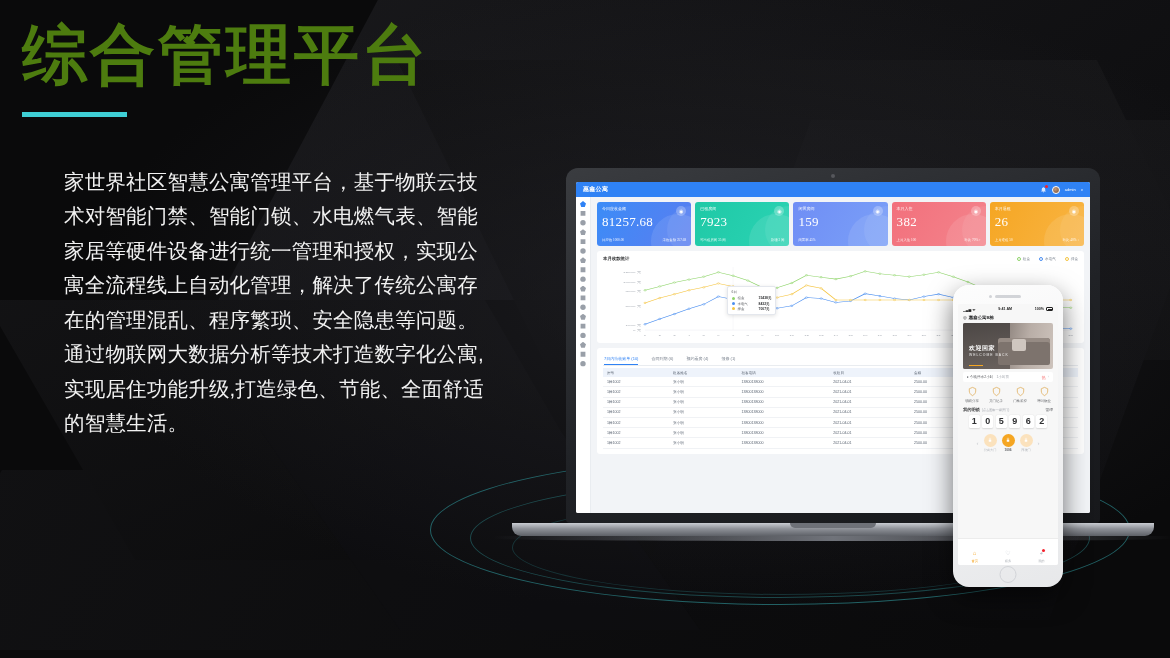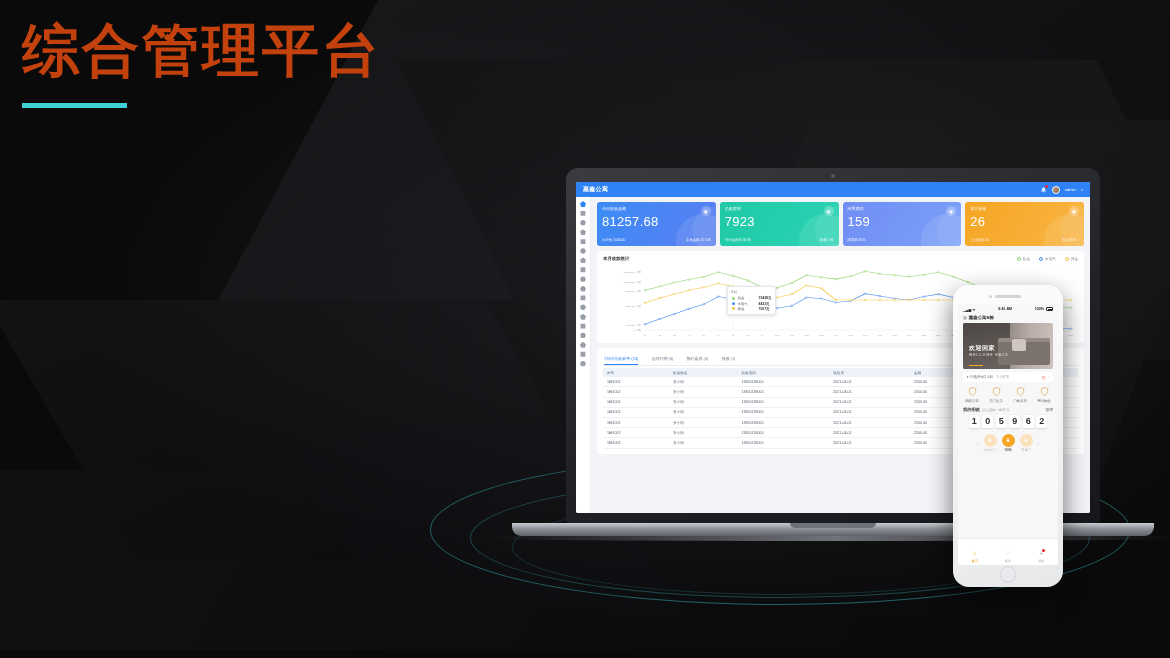--- a/index.html
+++ b/index.html
@@ -16,21 +16,21 @@
   #bg .f1 { width: 900px; height: 420px; top: -120px; left: 330px; transform: skewX(-28deg); background: linear-gradient(135deg,#1b1b1e,#0d0d0f); }
   #bg .f2 { width: 700px; height: 300px; top: 60px; left: 470px; transform: skewX(26deg); background: linear-gradient(200deg,#171719,#0b0b0c); }
   #bg .f3 { width: 1100px; height: 180px; top: 470px; left: -50px; transform: skewX(-30deg); background: linear-gradient(90deg,#121214,#0a0a0b); }
   #bg .f4 { width: 500px; height: 260px; top: 300px; left: 60px; transform: skewX(30deg); background: linear-gradient(160deg,#141416,#0a0a0b); }
   #bg .f5 { width: 420px; height: 500px; top: 120px; left: 720px; transform: skewX(-20deg); background: linear-gradient(180deg,#161618,#0b0b0d); }
   #bg .f6 { width: 300px; height: 200px; top: 430px; left: 330px; transform: skewX(35deg); background:#0e0e10; }
   #bg .vig { position:absolute; inset:0; background: radial-gradient(ellipse at 60% 45%, rgba(40,40,46,.55), rgba(0,0,0,0) 62%); }
 
   
   #left { position: absolute; left: 22px; top: 18px; width: 500px; z-index: 5; }
-  #title { color:#c2410c; font-size: 57px; font-weight: 700; letter-spacing: 3px; line-height: 1.15; }
+  #title { color:#4d7c0f; font-size: 65px; font-weight: 700; letter-spacing: 3px; line-height: 1.15; }
   #rule { width: 105px; height: 5px; background: #3fcfd5; margin-top: 19px; }
   #para { color:#f2f2f2; font-size: 20.5px; line-height: 34.5px; margin-top: 48px; margin-left:42px; width: 430px; letter-spacing:.2px; }
 
   
   .ring { position:absolute; border:1px solid rgba(42,126,130,.75); border-radius:50%; z-index:2; }
   .r1 { width: 700px; height: 150px; left: 430px; top: 455px; }
   .r2 { width: 620px; height: 120px; left: 470px; top: 478px; border-color: rgba(38,110,114,.6); }
   .r3 { width: 540px; height: 95px; left: 512px; top: 500px; border-color: rgba(34,96,100,.45); }
 
   
@@ -54,21 +54,21 @@
   .bell .dot { position:absolute; top:-1px; right:-1px; width:3px; height:3px; border-radius:50%; background:#f5222d; }
   .avatar { width:8px; height:8px; border-radius:50%; background: radial-gradient(circle at 40% 35%,#c79b7a,#6d4a33); border:.5px solid #fff; }
   .uname { color:#fff; font-size:4px; }
   .dash-body { flex:1; display:flex; min-height:0; }
   .side { width: 15px; background:#fff; border-right:1px solid #e9ecf0; display:flex; flex-direction:column; align-items:center; padding-top:4px; gap:3.4px; flex:0 0 auto;}
   .side i { width:6px; height:6px; display:block; opacity:.62; background:#5a6472; }
   .side i.on { background:#2f82f5; opacity:1; }
   .main { flex:1; padding:5px 6px; overflow:hidden; background:#f2f4f7; }
 
   .cards { display:flex; gap:4px; }
-  .card { flex:1; border-radius:3px; padding:4px 5px; color:#fff; position:relative; overflow:hidden; height:44px; }
+  .card { flex:1; border-radius:3px; padding:4px 5px; color:#fff; position:relative; overflow:hidden; height:44px;font-family:Liberation Serif, serif; }
   .card .blob { position:absolute; right:-14px; bottom:-22px; width:54px; height:54px; border-radius:50%; background:rgba(255,255,255,.10); }
   .card .blob2 { position:absolute; right:-24px; bottom:-8px; width:48px; height:48px; border-radius:50%; background:rgba(255,255,255,.07); }
   .card-t { font-size:4px; opacity:.95; }
   .card-v { font-size:13px; font-weight:400; margin-top:3px; letter-spacing:.3px; }
   .card-f { position:absolute; left:5px; right:5px; bottom:4px; display:flex; justify-content:space-between; font-size:3.4px; opacity:.92; }
   .card-ic { position:absolute; right:5px; top:4px; width:10px; height:10px; border-radius:50%; background:rgba(255,255,255,.26); display:flex; align-items:center; justify-content:center; font-size:5px; }
   .c1 { background: linear-gradient(120deg,#3b8cf7,#5b7df0); }
   .c2 { background: linear-gradient(120deg,#1fc9a6,#2bd3b4); }
   .c3 { background: linear-gradient(120deg,#6f8ef5,#7ba0f8); }
   .c4 { background: linear-gradient(120deg,#f2707c,#f4848c); }
@@ -162,20 +162,21 @@
   <div class="vig"></div>
 </div>
 
 <div class="ring r1"></div>
 <div class="ring r2"></div>
 <div class="ring r3"></div>
 
 <div id="left">
   <div id="title">综合管理平台</div>
   <div id="rule"></div>
+  <div id="para">家世界社区智慧公寓管理平台，基于物联云技术对智能门禁、智能门锁、水电燃气表、智能家居等硬件设备进行统一管理和授权，实现公寓全流程线上自动化管理，解决了传统公寓存在的管理混乱、程序繁琐、安全隐患等问题。通过物联网大数据分析等技术打造数字化公寓,实现居住功能升级,打造绿色、节能、全面舒适的智慧生活。</div>
 </div>
 
 <div id="laptop">
   <div id="lid">
     <div id="cam"></div>
     <div id="screen">
 
       <div class="dash">
 
         <div class="dash-top">
@@ -242,20 +243,31 @@
                 </div>
                 <div class="card c3">
                   <div class="blob"></div>
                   <div class="blob2"></div>
                   <div class="card-ic">◉</div>
                   <div class="card-t">闲置房间</div>
                   <div class="card-v">159</div>
                   <div class="card-f">
                     <span>闲置率 45%</span>
                     <span></span>
+                  </div>
+                </div>
+                <div class="card c4">
+                  <div class="blob"></div>
+                  <div class="blob2"></div>
+                  <div class="card-ic">◉</div>
+                  <div class="card-t">本月入住</div>
+                  <div class="card-v">382</div>
+                  <div class="card-f">
+                    <span>上月入住 100</span>
+                    <span>环比 70% ↑</span>
                   </div>
                 </div>
                 <div class="card c5">
                   <div class="blob"></div>
                   <div class="blob2"></div>
                   <div class="card-ic">◉</div>
                   <div class="card-t">本月退租</div>
                   <div class="card-v">26</div>
                   <div class="card-f">
                     <span>上月退租 50</span>

